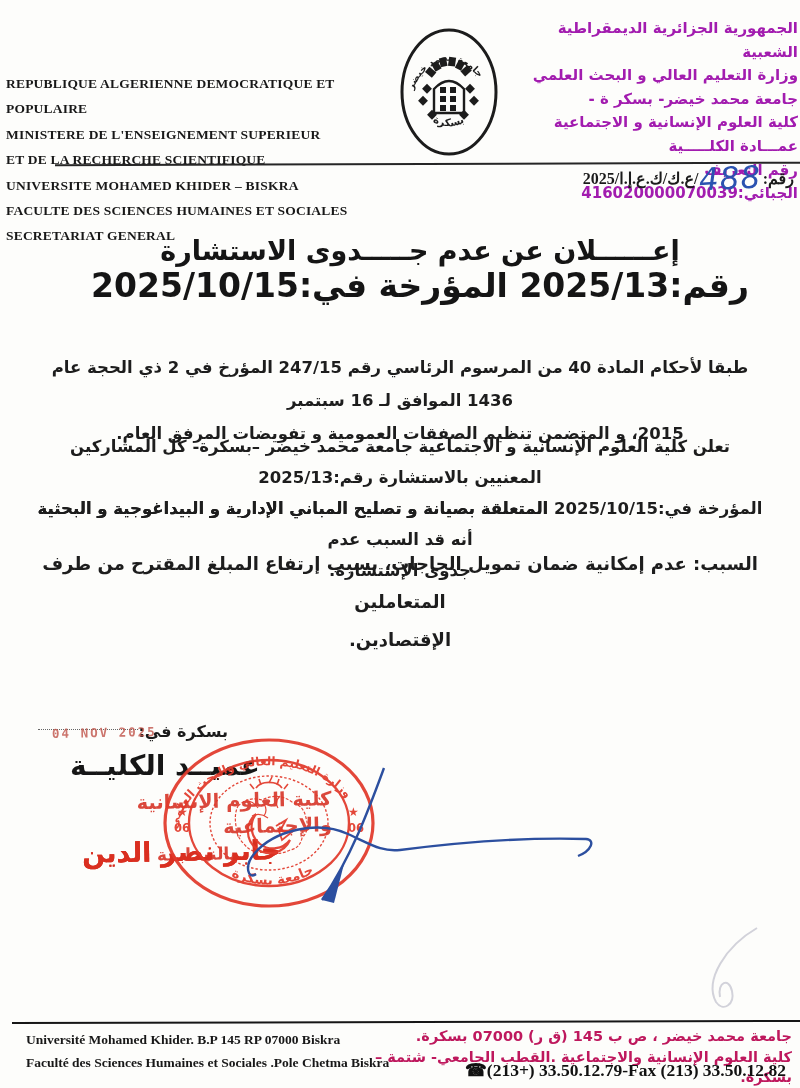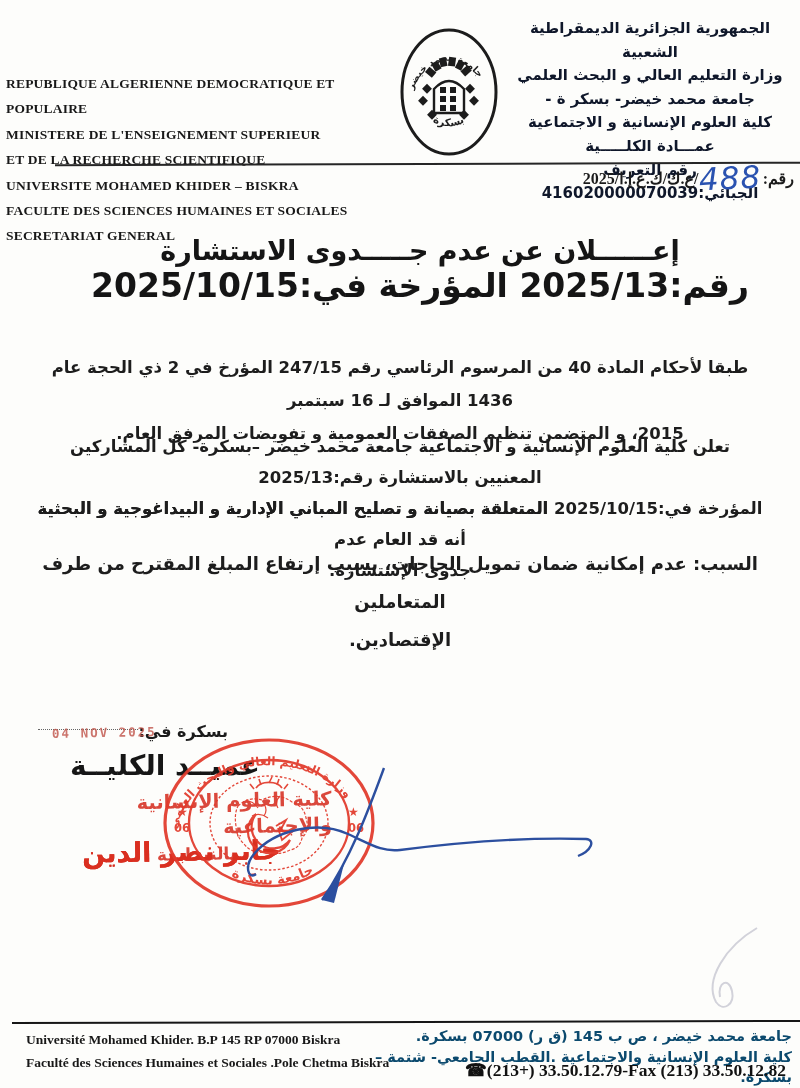--- a/index.html
+++ b/index.html
@@ -3,21 +3,21 @@
 <meta charset="utf-8">
 <style>
   html,body{margin:0;padding:0;background:#e8e8e8;}
   .page{position:relative;width:800px;height:1088px;background:#fdfdfb;overflow:hidden;
         font-family:"DejaVu Sans",sans-serif;color:#1b1b1b;margin:0 auto;}
   .abs{position:absolute;}
   .fr{font-family:"Liberation Serif",serif;font-weight:bold;}
   .rtl{direction:rtl;unicode-bidi:plaintext;}
   
   .fr-header{left:6px;top:31px;width:380px;font-size:13.5px;line-height:25.4px;letter-spacing:.2px;color:#181818;margin-top:40px;}
-  .ar-header{left:502px;top:17px;width:296px;text-align:center;font-weight:bold;font-size:15px;line-height:23.6px;color:#0f172a;}
+  .ar-header{left:502px;top:17px;width:296px;text-align:right;font-weight:bold;font-size:15px;line-height:23.6px;color:#a21caf;}
   .hrule{left:55px;top:163px;width:745px;border-top:2.2px solid #262626;transform:rotate(-.2deg);}
   .refline{right:6px;top:168px;font-size:16px;font-weight:bold;direction:rtl;display:flex;align-items:center;gap:1px;
            font-family:"Liberation Serif",serif;}
   .ref-488{color:#2a52b0;font-size:31px;font-weight:400;font-style:italic;font-family:"DejaVu Sans",sans-serif;
            transform:rotate(-3deg);letter-spacing:1px;line-height:20px;}
   
   .title{left:0;top:233px;width:100%;text-align:center;font-weight:bold;color:#151515;padding-left:20px;}
   .title-l1{font-size:27px;line-height:36px;}
   .title-l2{font-size:33px;line-height:34px;}
   
@@ -36,21 +36,21 @@
   .fac-stamp{left:60px;top:789px;width:272px;direction:rtl;text-align:right;color:#d8392c;font-weight:bold;
              font-size:19.5px;line-height:26px;opacity:.92;transform:rotate(-1.2deg);}
   .fac-stamp .l2{font-size:17px;text-align:center;letter-spacing:2px;}
   .dean-name{left:82px;top:836px;color:#da2f20;font-size:27px;font-weight:700;letter-spacing:2px;direction:rtl;
              transform:rotate(-1deg);text-shadow:0 0 .5px #d03325;}
   .round-stamp{left:160px;top:736px;}
   .overlay{left:0;top:0;width:800px;height:1088px;pointer-events:none;}
   
   .frule{left:12px;top:1021px;width:788px;border-top:2.6px solid #161616;transform:rotate(-.15deg);}
   .foot-fr{left:26px;top:1029px;font-size:13.5px;line-height:22.5px;color:#181818;}
-  .foot-ar{right:8px;top:1026px;width:420px;text-align:right;font-weight:bold;font-size:14.5px;line-height:20.5px;color:#0c4a6e;}
+  .foot-ar{right:8px;top:1026px;width:420px;text-align:right;font-weight:bold;font-size:14.5px;line-height:20.5px;color:#be185d;}
   .foot-phone{right:14px;top:1060px;font-family:"Liberation Serif",serif;font-weight:bold;font-size:17.5px;color:#111;}
 </style>
 </head>
 <body>
 
 <div class="page">
 
   <div class="abs fr fr-header">
     <div>REPUBLIQUE ALGERIENNE DEMOCRATIQUE ET POPULAIRE</div>
     <div>MINISTERE DE L'ENSEIGNEMENT SUPERIEUR</div>
@@ -130,21 +130,21 @@
     <div class="title-l2">رقم:2025/13 المؤرخة في:2025/10/15</div>
   </div>
 
   <div class="abs rtl para p1">
     <div>طبقا لأحكام المادة 40 من المرسوم الرئاسي رقم 247/15 المؤرخ في 2 ذي الحجة عام 1436 الموافق لـ 16 سبتمبر</div>
     <div>2015، و المتضمن تنظيم الصفقات العمومية و تفويضات المرفق العام.</div>
   </div>
 
   <div class="abs rtl para p2">
     <div>تعلن كلية العلوم الإنسانية و الاجتماعية جامعة محمد خيضر –بسكرة- كل المشاركين المعنيين بالاستشارة رقم:2025/13</div>
-    <div><span>المؤرخة في:2025/10/15 </span><b>المتعلقة بصيانة و تصليح المباني الإدارية و البيداغوجية و البحثية</b><span> أنه قد العام عدم</span></div>
+    <div><span>المؤرخة في:2025/10/15 </span><b>المتعلقة بصيانة و تصليح المباني الإدارية و البيداغوجية و البحثية</b><span> أنه قد السبب عدم</span></div>
     <div>جدوى الإستشارة.</div>
   </div>
 
   <div class="abs rtl para p3">
     <div><span class="reason-label">السبب:</span><span> عدم إمكانية ضمان تمويل الحاجات، بسبب إرتفاع المبلغ المقترح من طرف المتعاملين</span></div>
     <div>الإقتصادين.</div>
   </div>
 
   <div class="abs sig-place">
     <span>بسكرة في:</span>

